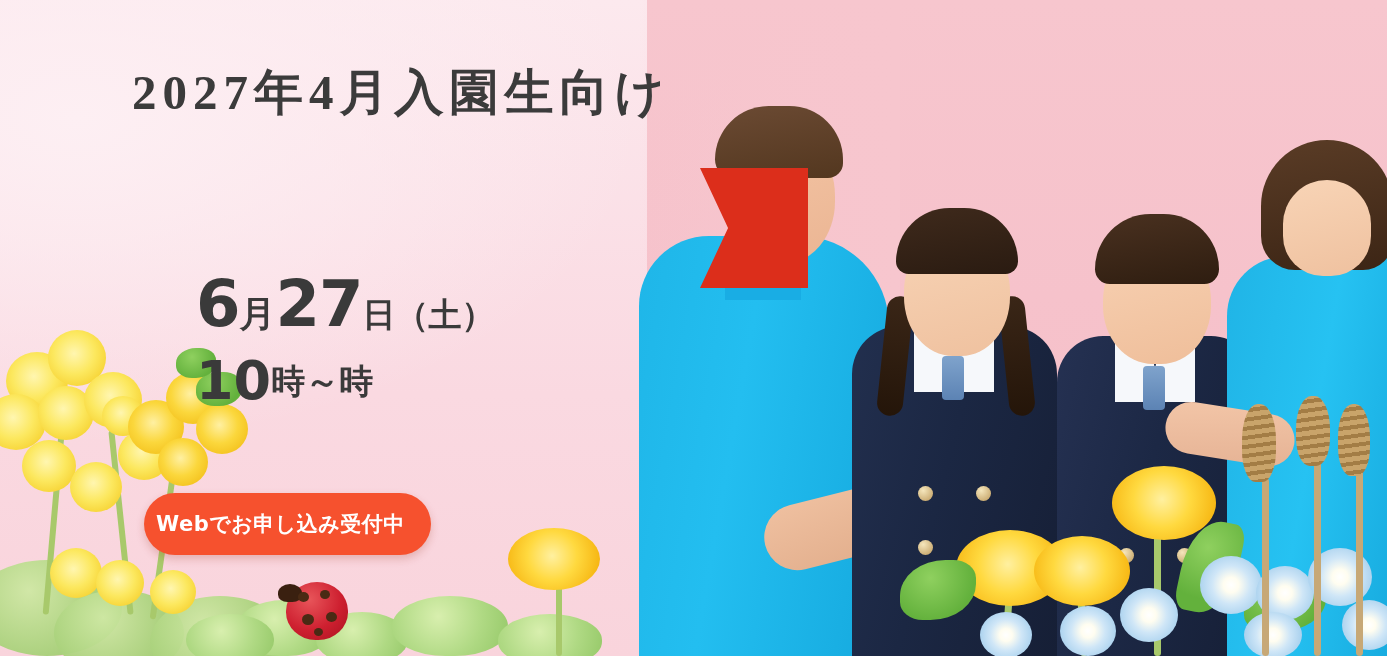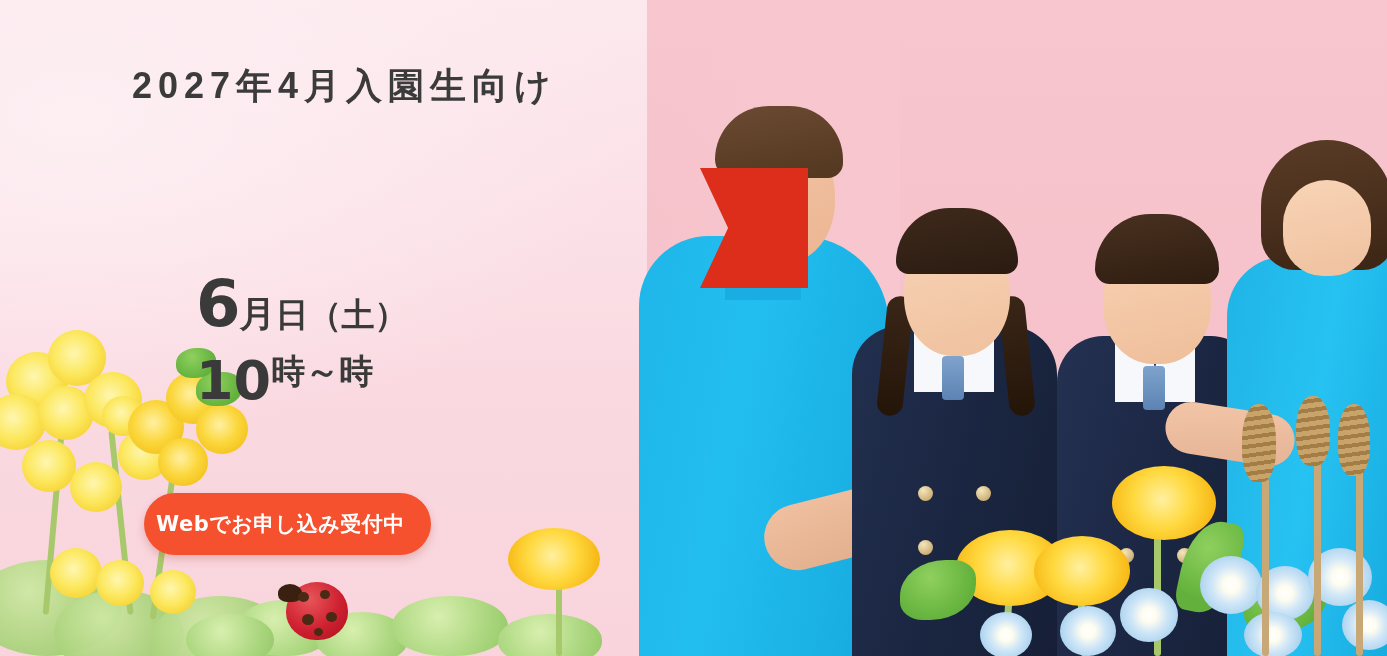--- a/index.html
+++ b/index.html
@@ -178,35 +178,35 @@
     font-family:"DejaVu Sans","Liberation Sans",sans-serif;
     font-weight:700; color:#FFFFFF;
     font-size:76px; letter-spacing:13px;
     padding-left:140px; line-height:1;
     text-shadow:0 1px 0 rgba(255,255,255,.25);
   }
 
   
   .lede {
     position:absolute; left:132px; top:68px;
-    font-family:Liberation Sans, sans-serif;
-    font-size:36px; font-weight:700; color:#3B3B3B;
+    font-family:Liberation Serif, serif;
+    font-size:49px; font-weight:700; color:#3B3B3B;
     letter-spacing:6px; line-height:1;
   }
   .datelines { position:absolute; left:196px; top:272px; }
   .date-row {
     display:flex; align-items:baseline;
     font-family:"DejaVu Sans","Liberation Sans",sans-serif;
     color:#3A3A3A; font-weight:700; line-height:1;
   }
   .big { font-size:64px; letter-spacing:-1px; }
   .mid { font-size:36px; }
   .sml { font-size:33px; }
   .time-row {
-    display:flex; align-items:flex-start; margin-top:18px;
+    display:flex; align-items:center; margin-top:18px;
     font-family:"DejaVu Sans","Liberation Sans",sans-serif;
     color:#3A3A3A; font-weight:700; line-height:1;
   }
   .t-big { font-size:54px; }
   .t-sml { font-size:34px; }
   .venue {
     margin-top:20px; font-size:38px; font-weight:700; color:#3A3A3A;
     font-family:"DejaVu Sans","Liberation Sans",sans-serif; white-space:nowrap;
   }
 
@@ -413,20 +413,21 @@
   </div>
 
   <div class="ribbon-tail"></div>
 
   <div class="lede">2027年4月入園生向け</div>
 
   <div class="datelines">
     <div class="date-row">
       <span class="big">6</span>
       <span class="mid">月</span>
+      <span class="big">27</span>
       <span class="sml">日</span>
       <span class="sml">（土）</span>
     </div>
 
     <div class="time-row">
       <span class="t-big">10</span>
       <span class="t-sml">時</span>
       <span class="t-sml">～</span>
       <span class="t-sml">時</span>
     </div>

